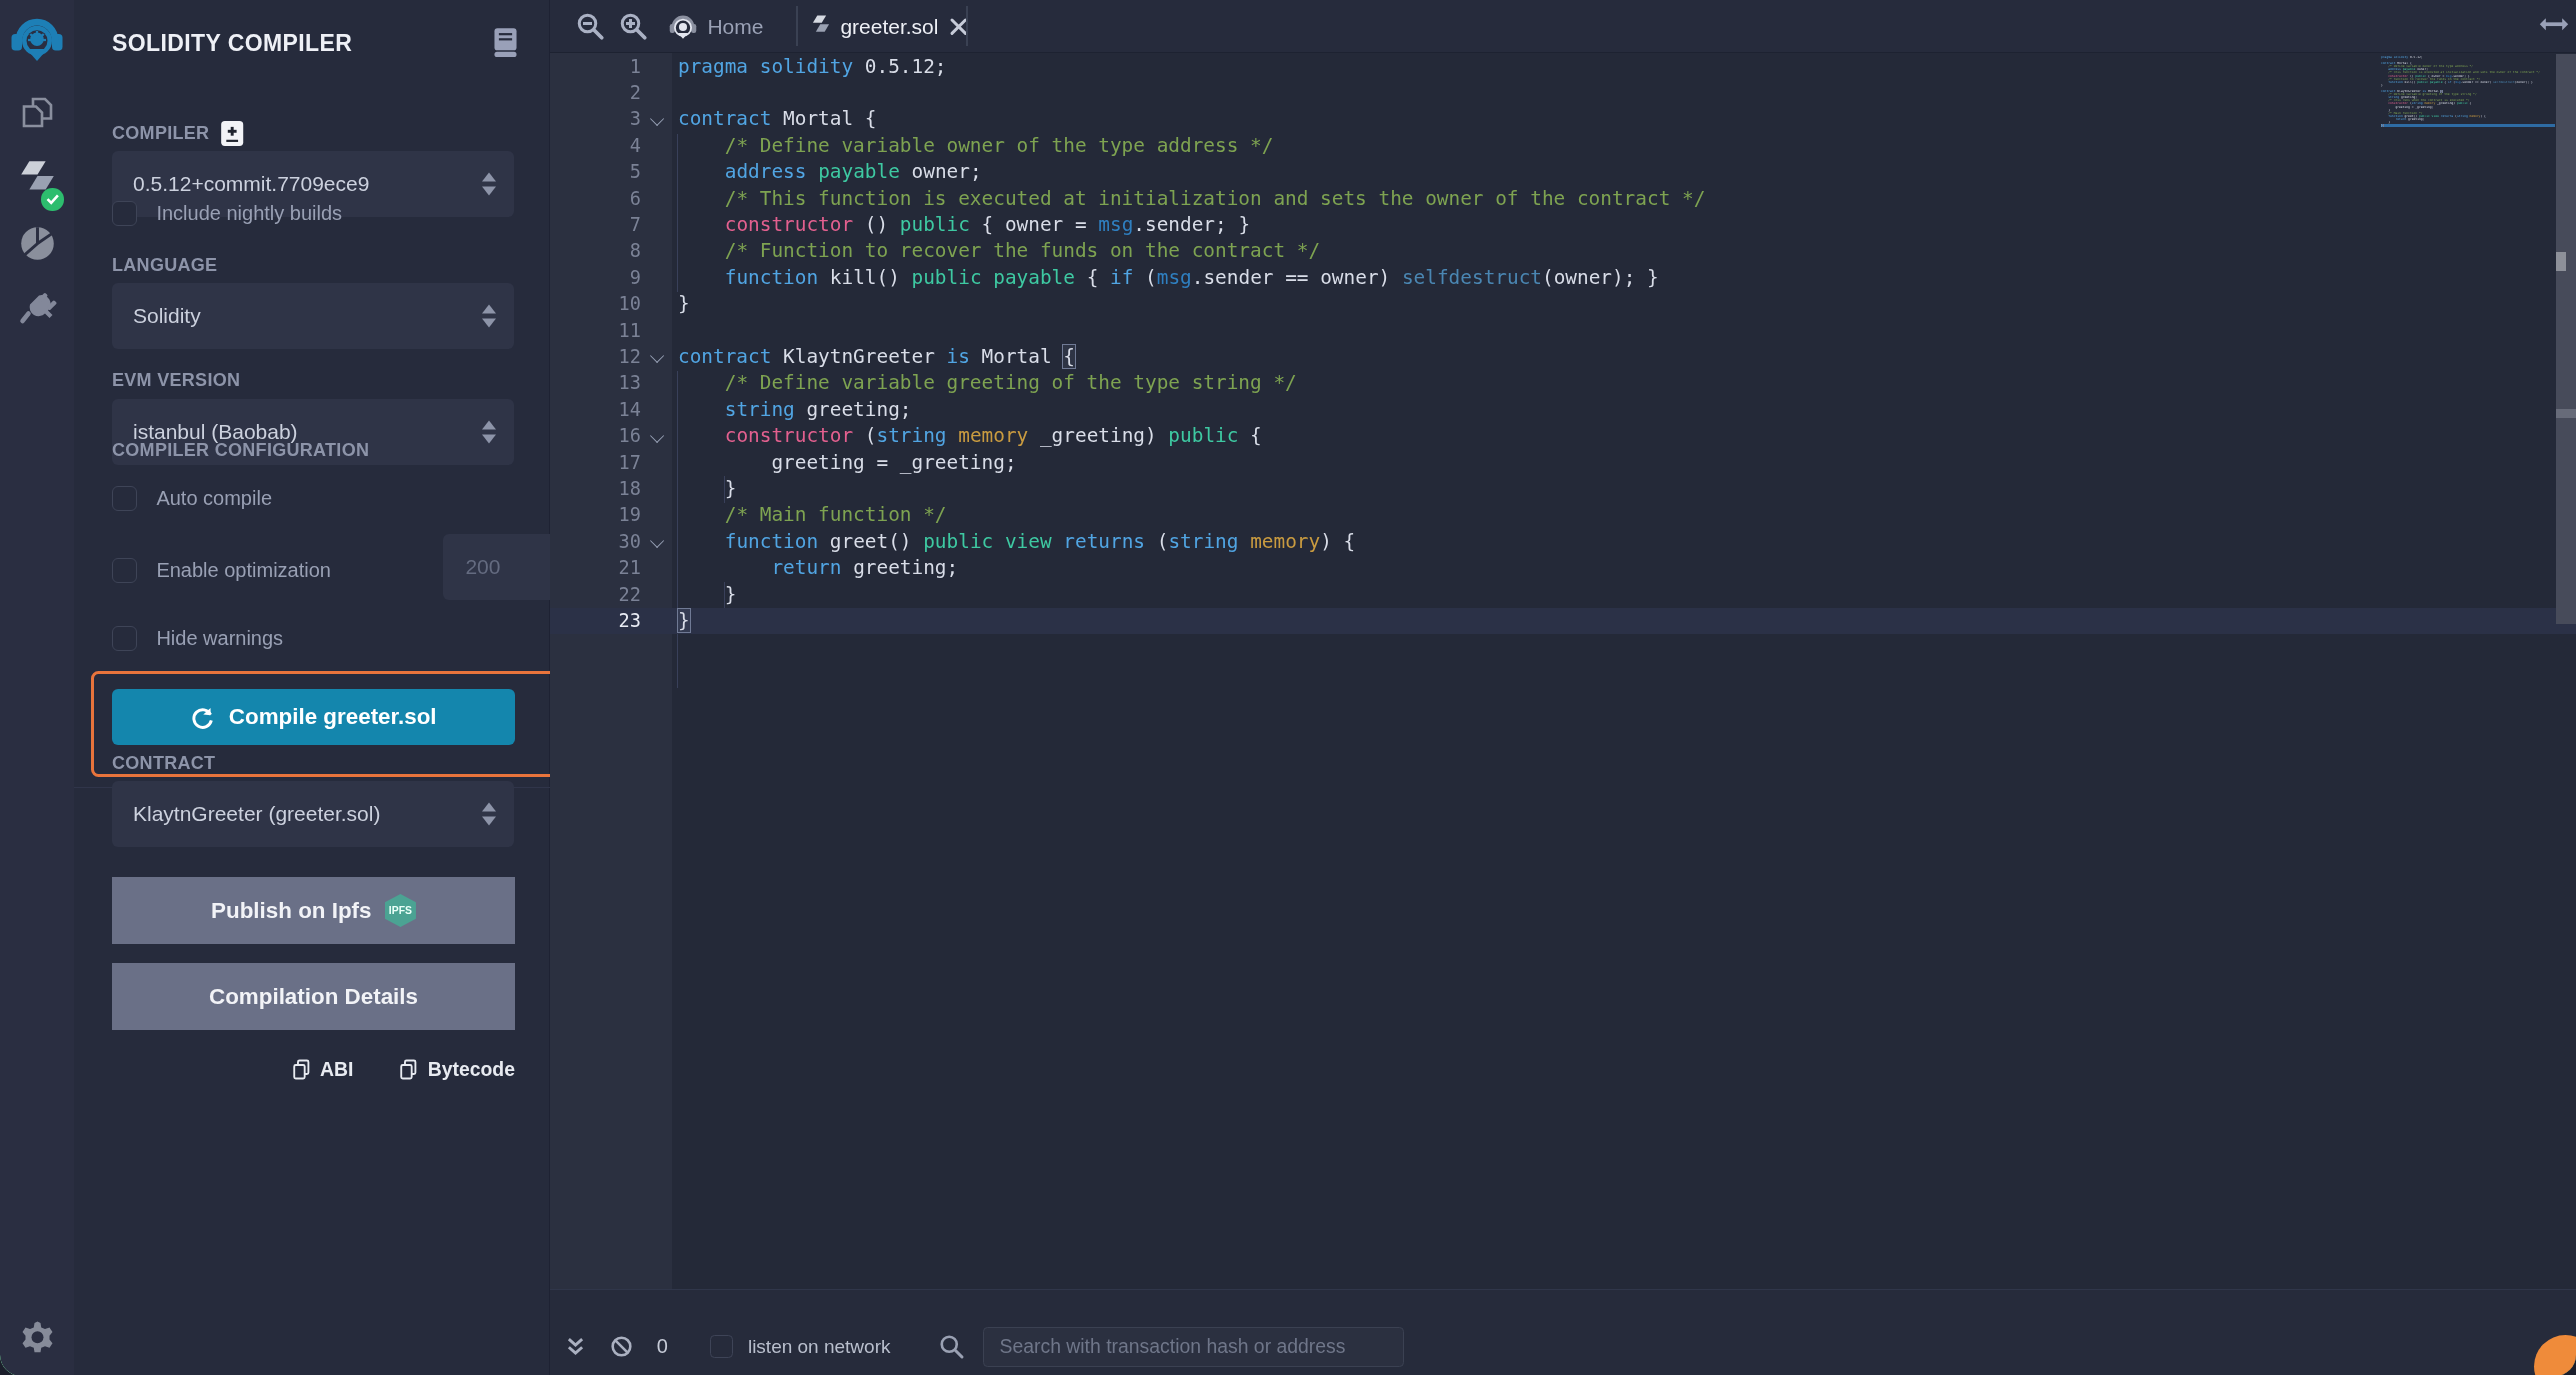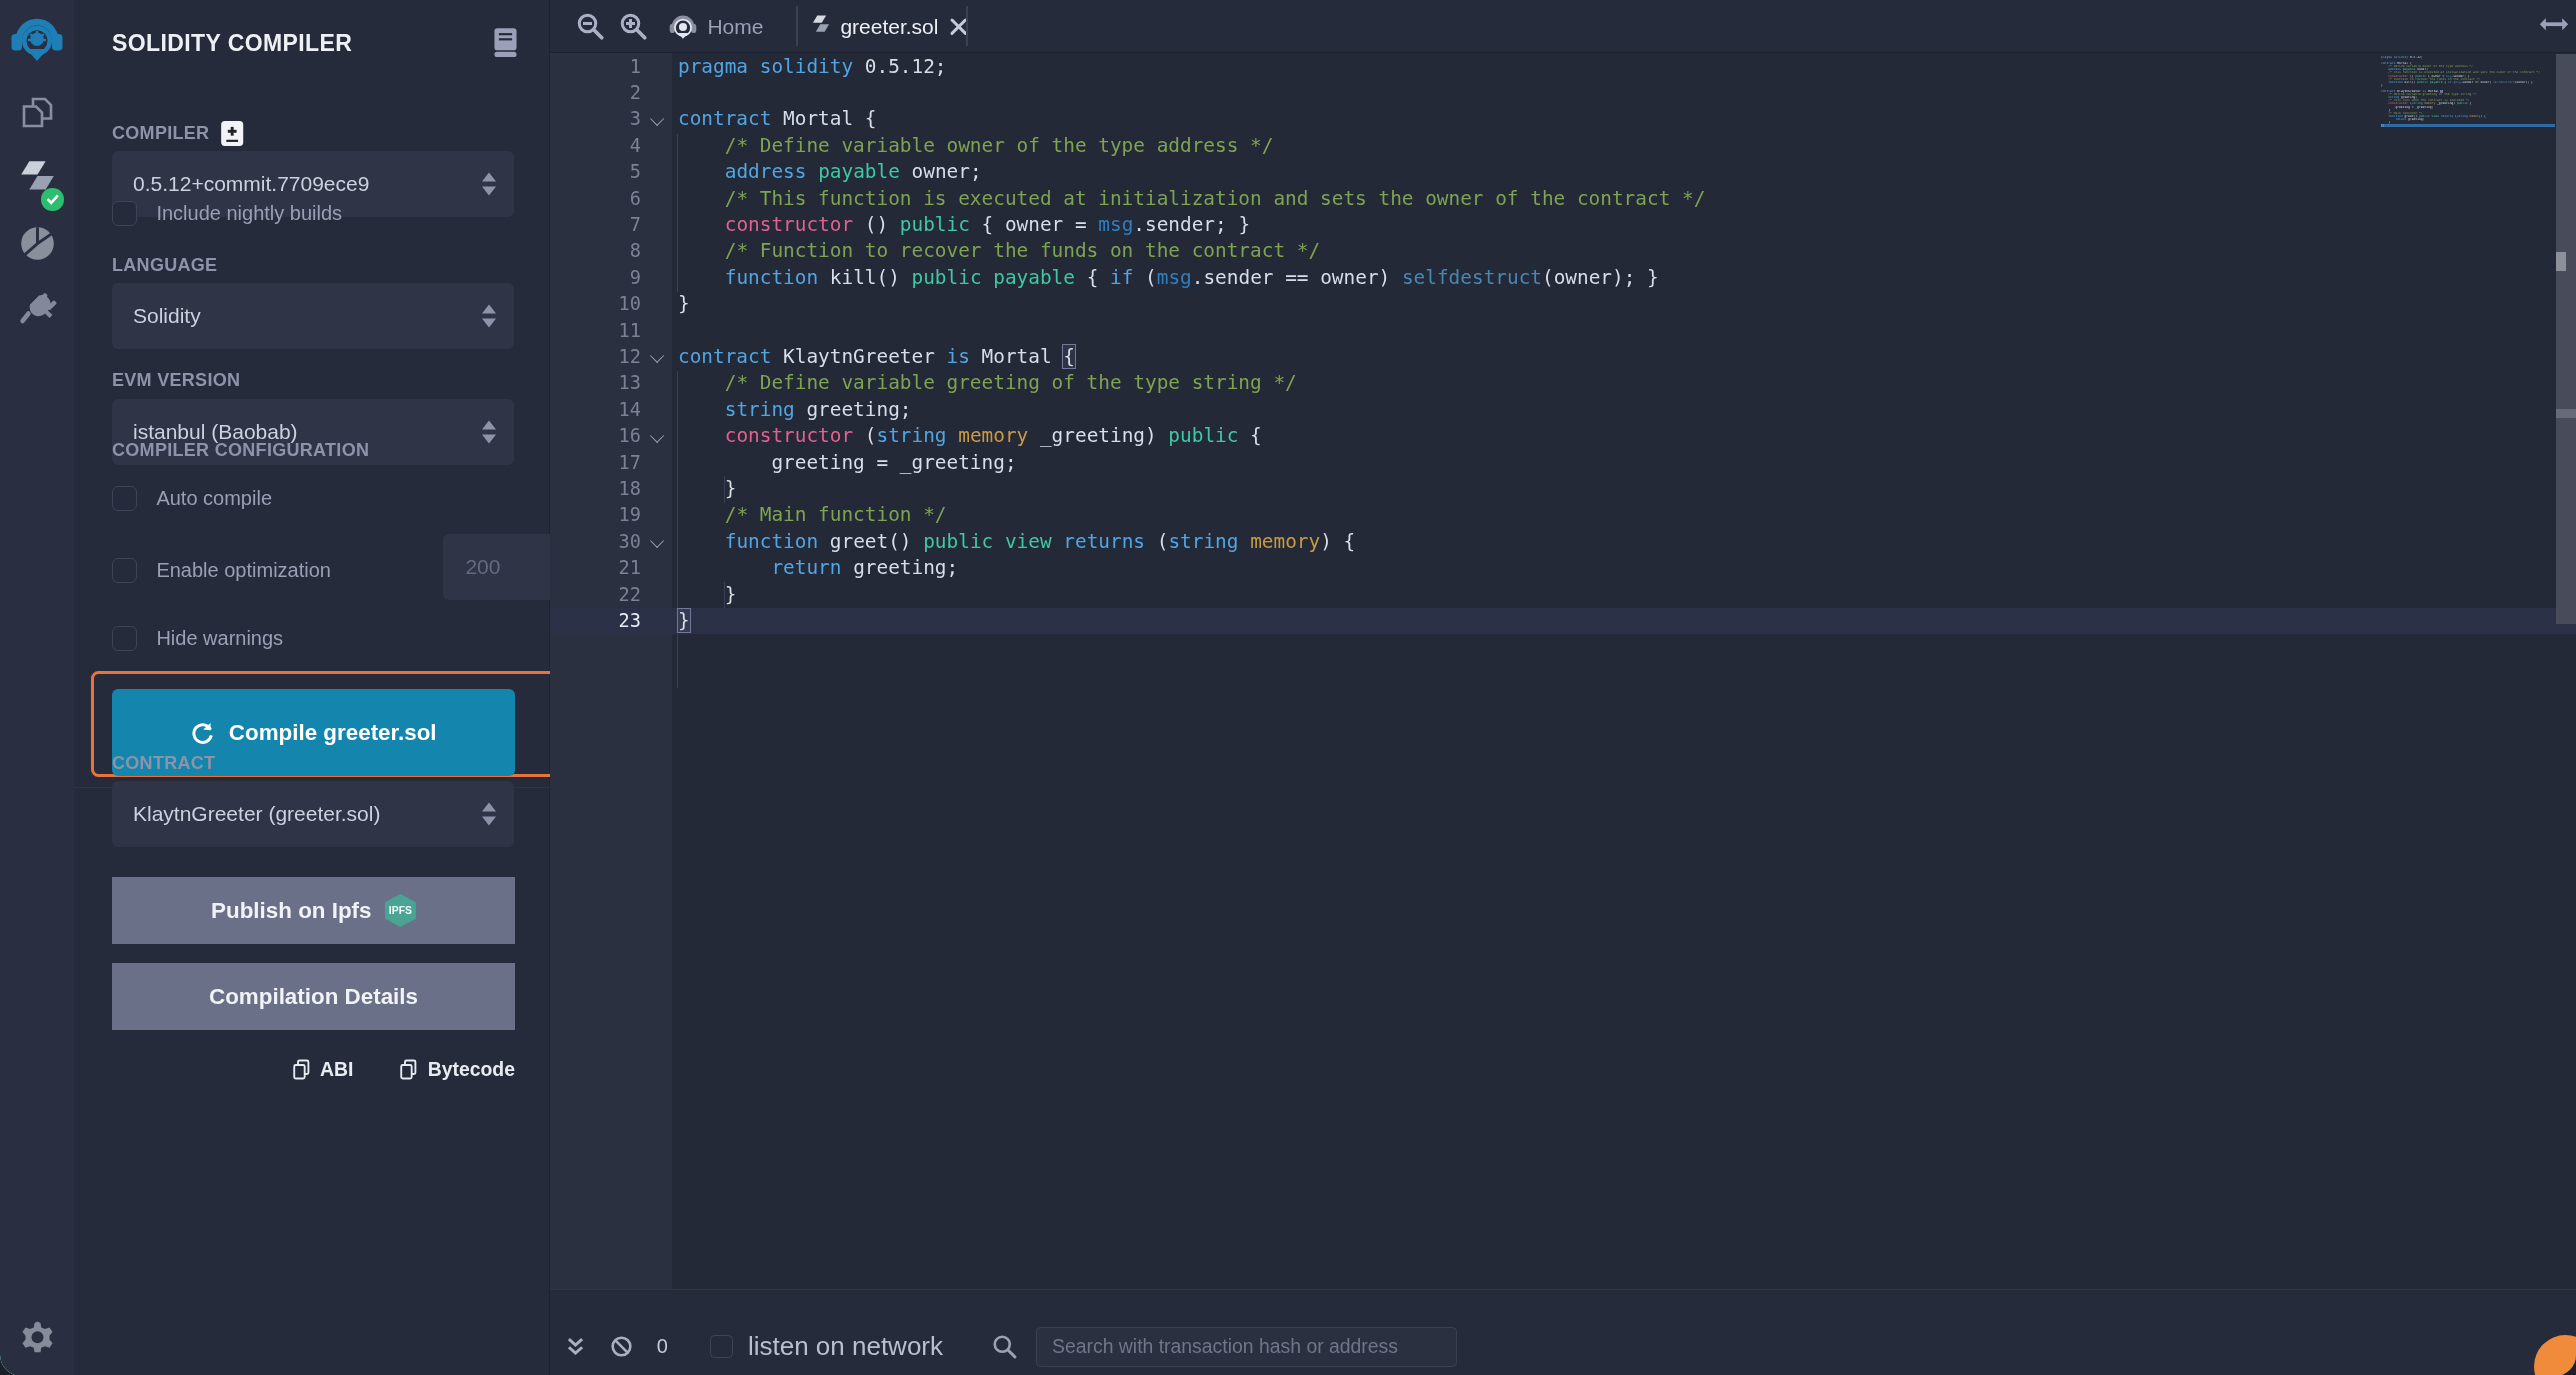--- a/index.html
+++ b/index.html
@@ -22,21 +22,21 @@
           display:flex;align-items:center;color:#ccd1de;font-size:21px;padding:0 48px 0 21px;cursor:pointer;}
   .select .arrows, .stepper .arrows{position:absolute;right:18px;top:50%;transform:translateY(-50%);display:flex;flex-direction:column;gap:5.2px;}
   .tri-up{width:0;height:0;border-left:7.5px solid transparent;border-right:7.5px solid transparent;border-bottom:9px solid #8d94a9;}
   .tri-dn{width:0;height:0;border-left:7.5px solid transparent;border-right:7.5px solid transparent;border-top:9px solid #8d94a9;}
   .checkrow{position:absolute;left:38px;display:flex;align-items:center;gap:19.4px;color:#99a0b4;font-size:20px;cursor:pointer;}
   .checkbox{width:25px;height:25px;border:1.5px solid #3e4457;border-radius:6px;background:#262b3c;flex:0 0 auto;}
   .stepper{position:absolute;left:369px;width:145px;height:66px;background:#2f3447;border-radius:6px;}
   .stepper input{position:absolute;inset:0;background:transparent;border:none;outline:none;color:#646b80;
           font-size:21px;padding-left:22.4px;width:100%;font-family:"Liberation Sans",sans-serif;}
   .hl-box{position:absolute;left:17px;top:671px;width:523px;height:106px;border:3.7px solid #e8743c;border-radius:7.5px;}
-  .btn-compile{position:absolute;left:38px;top:689px;width:403px;height:87px;background:#1486ad;border:none;border-radius:6px;
+  .btn-compile{position:absolute;left:38px;top:689px;width:403px;height:56px;background:#1486ad;border:none;border-radius:6px;
           color:#fff;font-size:22.4px;font-weight:700;display:flex;align-items:center;justify-content:center;gap:13.4px;cursor:pointer;
           font-family:"Liberation Sans",sans-serif;}
   .sb-divider{position:absolute;left:0;top:787px;width:476px;height:0.7px;background:#30354a;}
   .btn-gray{position:absolute;left:38px;width:403px;height:67px;background:#6a7087;border:none;border-radius:0;
           color:#f2f3f7;font-size:22.4px;font-weight:700;display:flex;align-items:center;justify-content:center;gap:13.4px;cursor:pointer;
           font-family:"Liberation Sans",sans-serif;}
   .ipfs-badge{width:31px;height:33px;background:#4ba393;clip-path:polygon(50% 0,100% 25%,100% 75%,50% 100%,0 75%,0 25%);
           display:flex;align-items:center;justify-content:center;color:#eafff8;font-size:10.4px;font-weight:700;}
   .abi-row{position:absolute;left:38px;top:1058px;width:403px;display:flex;justify-content:flex-end;gap:46px;}
   .abi-item{display:flex;align-items:center;gap:9px;color:#e8ebf1;font-size:19.4px;font-weight:700;cursor:pointer;}
@@ -70,21 +70,21 @@
   .mline{height:3.1px;line-height:3.1px;font-family:"DejaVu Sans Mono",monospace;font-size:3px;white-space:pre;overflow:hidden;}
   .mline.current{background:#2e6ba3;}
   .vscroll{position:absolute;left:2006px;top:0.7px;width:20px;height:570px;background:#474b5a;}
   .vscroll .thumb{position:absolute;left:0;top:198px;width:10.4px;height:19.4px;background:#8d9099;cursor:pointer;}
   .vscroll .mark{position:absolute;left:0;top:355px;width:20px;height:9.7px;background:#676b79;}
 
   
   .terminal{position:absolute;left:0;top:1289px;width:2026px;height:86px;background:#262b3b;border-top:1.5px solid #30364a;}
   .term-row{position:absolute;left:13.4px;top:34px;height:45px;display:flex;align-items:center;}
   .term-count{color:#c7ccd8;font-size:20px;}
-  .term-label{color:#b9bfcd;font-size:26px;}
+  .term-label{color:#b9bfcd;font-size:19px;}
   .term-input{width:421px;height:40px;background:#2b3040;border:0.7px solid #3b4152;border-radius:4.5px;outline:none;
       color:#c5cad6;font-size:19.4px;padding:0 15px;font-family:"Liberation Sans",sans-serif;}
   .term-input::placeholder{color:#6f7689;}
   .term-checkbox{width:23px;height:23px;border:1.5px solid #3e4457;border-radius:4.5px;background:#262b3b;}
 
   .fab{position:absolute;right:-21px;bottom:-22.4px;width:63px;height:63px;border-radius:50%;background:#ef8b3a;cursor:pointer;}
 </style>
 </head>
 <body>
 

